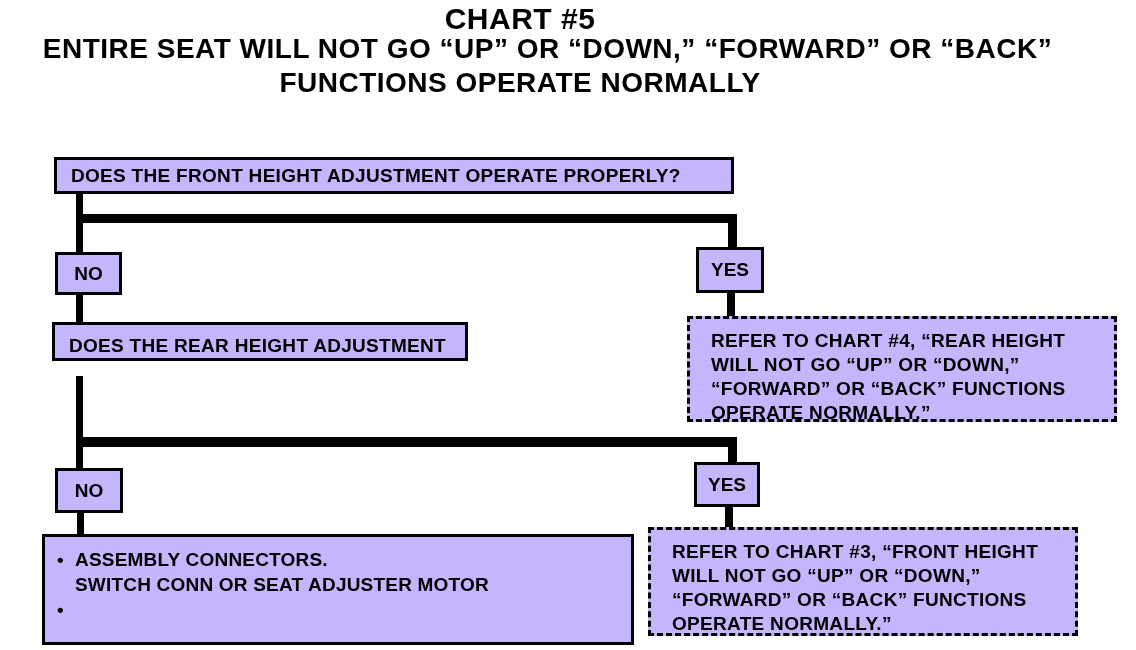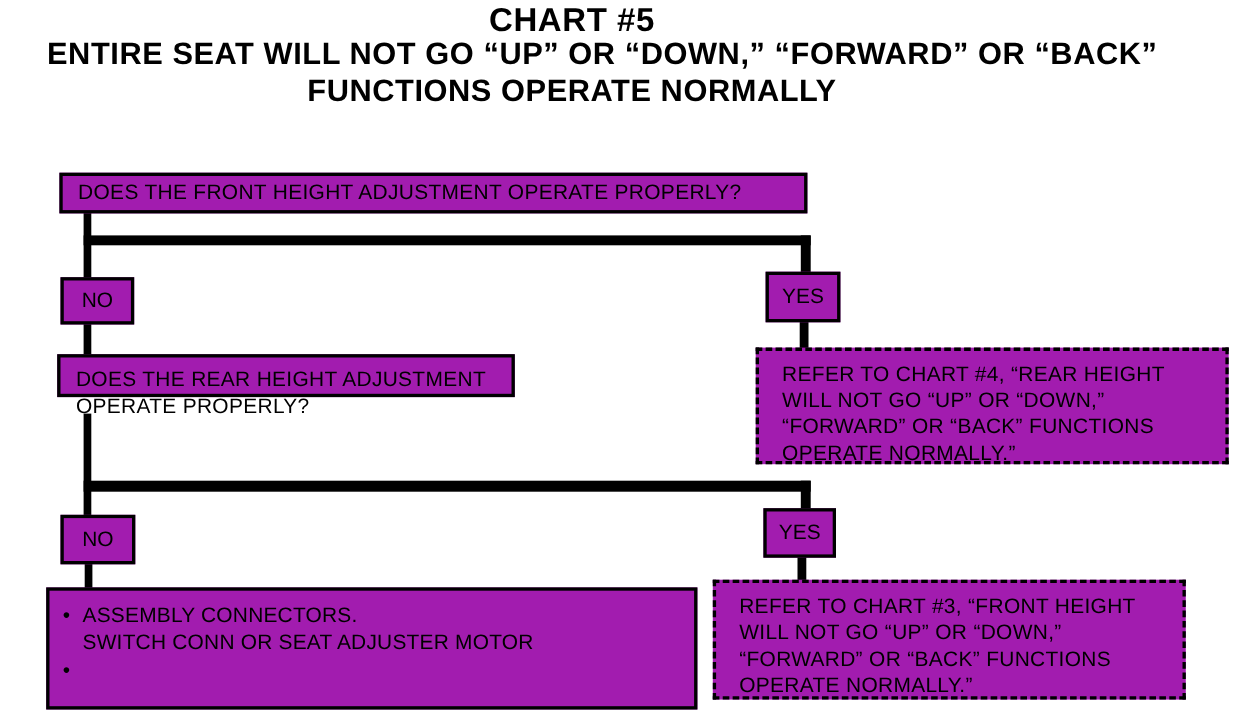--- a/index.html
+++ b/index.html
@@ -7,22 +7,22 @@
     width:1136px;height:650px;position:relative;background:#ffffff;
     font-family:"Liberation Sans",sans-serif;color:#000;overflow:hidden;
     -webkit-font-smoothing:none;
   }
   .title-line{position:absolute;text-align:center;font-weight:700;white-space:nowrap;letter-spacing:.5px;}
   #title-chart-no{left:0;width:1040px;top:2px;font-size:30px;}
   #title-sub1{left:0;width:1095px;top:33px;font-size:28px;}
   #title-sub2{left:0;width:1040px;top:67px;font-size:28px;}
 
   .box{
-    position:absolute;box-sizing:border-box;border:3px solid #000;background:#a21caf;
-    font-weight:400;font-size:19px;color:#000;
+    position:absolute;box-sizing:border-box;border:3px solid #000;background:#c4b5fd;
+    font-weight:700;font-size:19px;color:#000;
   }
   .dashed{border:3px dashed #000;}
   .center{display:flex;align-items:center;justify-content:center;}
   .vcenter{display:flex;align-items:center;}
   .qtext{padding-left:14px;white-space:nowrap;letter-spacing:.3px;}
   .lines{padding:9px 0 0 14px;}
   .lines .ln{line-height:24px;white-space:nowrap;letter-spacing:.3px;}
   .refer .lines{padding:10px 0 0 21px;}
   .conn{position:absolute;background:#000;}
   .arow{position:relative;padding-left:30px;line-height:25px;white-space:nowrap;letter-spacing:.2px;}
@@ -54,21 +54,20 @@
 <div class="box center" style="left:55px;top:252px;width:67px;height:43px;">
   <span>NO</span>
 </div>
 <div class="box center" style="left:696px;top:247px;width:68px;height:46px;">
   <span>YES</span>
 </div>
 
 <div class="box" style="left:52px;top:322px;width:416px;height:39px;">
   <div class="lines">
     <div class="ln">DOES THE REAR HEIGHT ADJUSTMENT</div>
-    <div class="ln">OPERATE PROPERLY?</div>
   </div>
 </div>
 
 <div class="box dashed refer" style="left:687px;top:316px;width:430px;height:106px;">
   <div class="lines">
     <div class="ln">REFER TO CHART #4, “REAR HEIGHT</div>
     <div class="ln">WILL NOT GO “UP” OR “DOWN,”</div>
     <div class="ln">“FORWARD” OR “BACK” FUNCTIONS</div>
     <div class="ln">OPERATE NORMALLY.”</div>
   </div>

